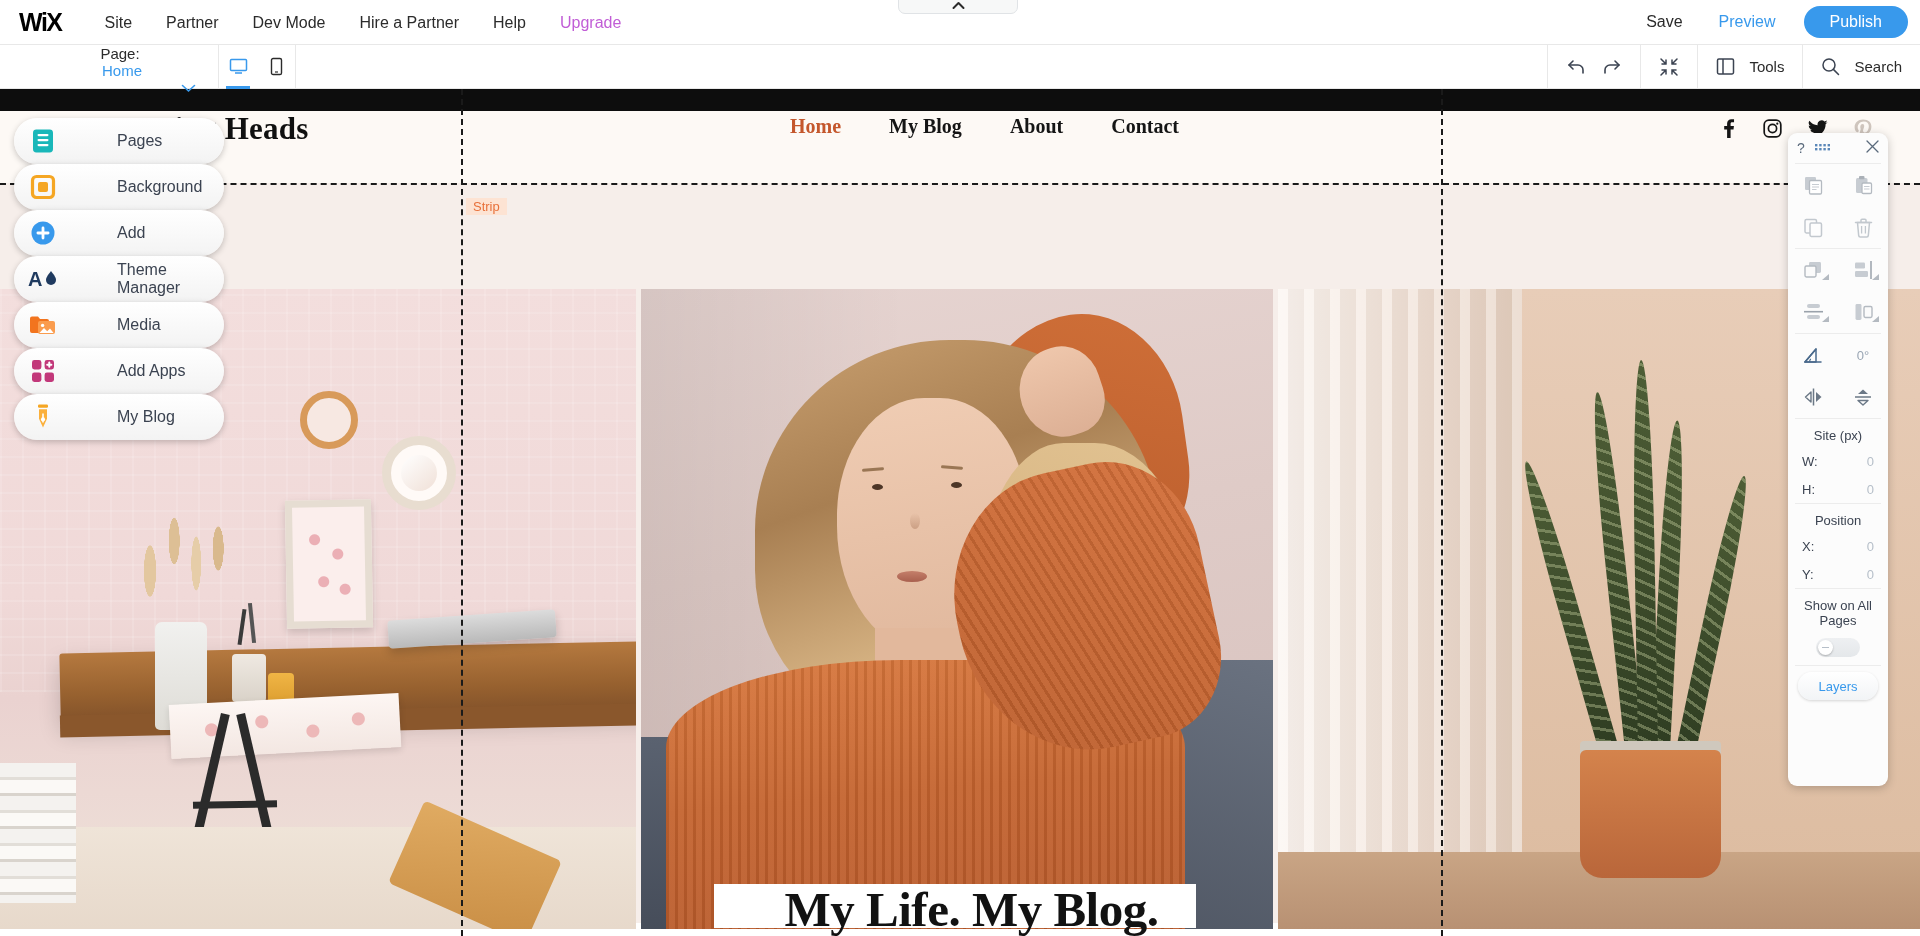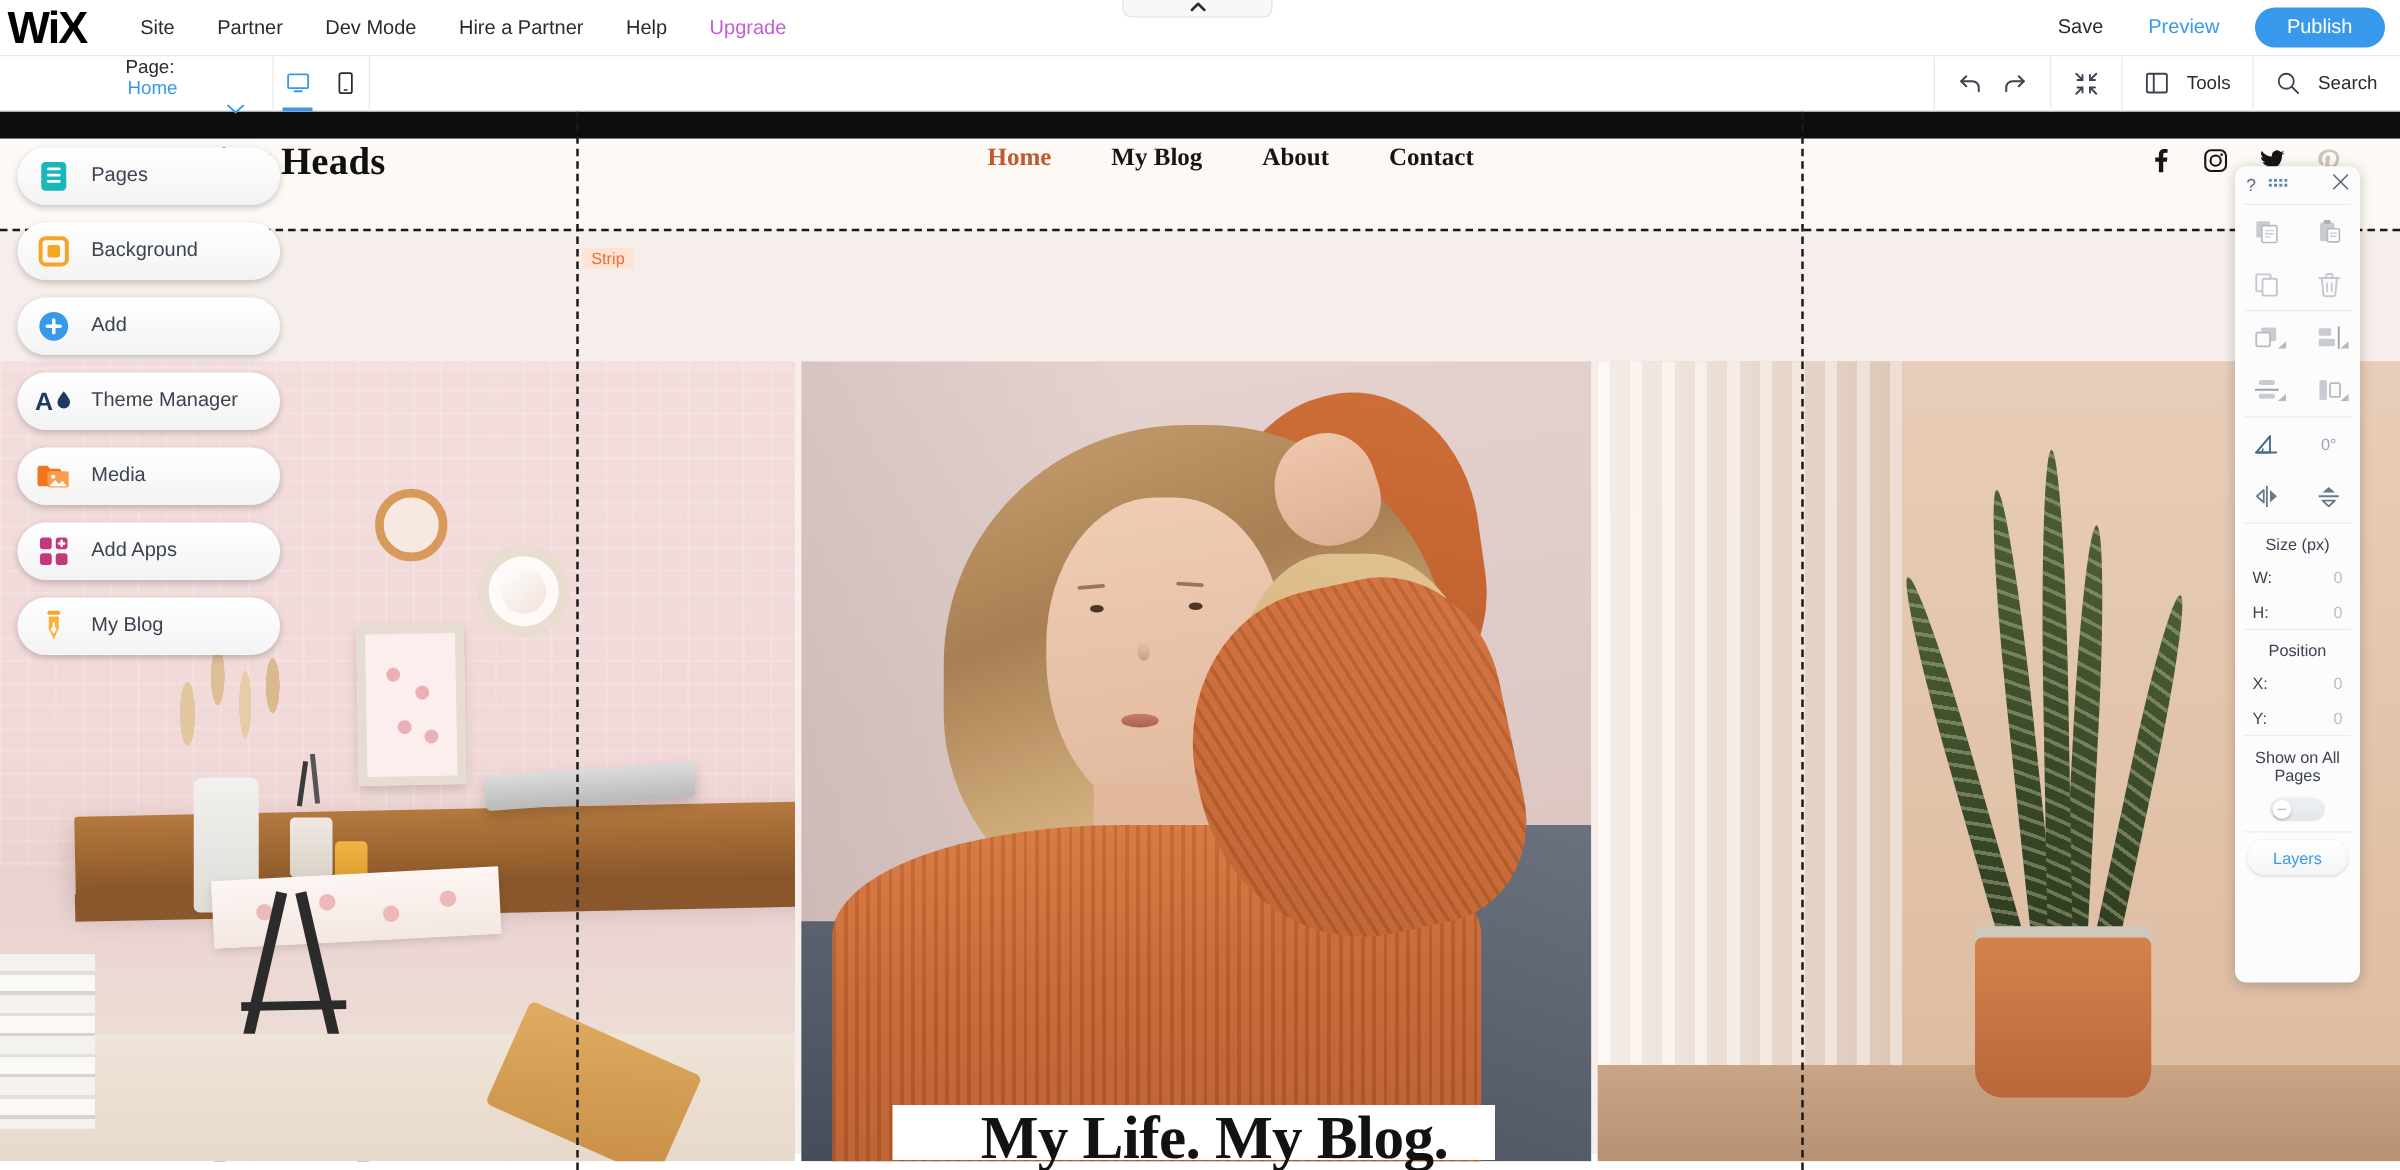--- a/index.html
+++ b/index.html
@@ -11,23 +11,23 @@
   }
 
   
   .topbar {
     position: absolute; top: 0; left: 0; width: 1920px; height: 45px;
     background: #fff; border-bottom: 1px solid #e8e8e8;
     display: flex; align-items: center;
     z-index: 60;
   }
   .wix-logo {
-    margin-left: 6px; margin-right: 26px;
+    margin-left: 19px; margin-right: 26px;
     font-family: "Liberation Sans", sans-serif;
-    font-size: 36px; font-weight: 700; letter-spacing: -1.5px;
+    font-size: 25px; font-weight: 700; letter-spacing: -1.5px;
     color: #000; line-height: 1;
   }
   .menu-item {
     font-size: 16px; color: #2b2b2b; padding: 0 17px;
     line-height: 45px; cursor: pointer; white-space: nowrap;
   }
   .menu-item.upgrade { color: #c15dd6; }
   .topbar-right {
     margin-left: auto; display: flex; align-items: center; padding-right: 12px;
   }
@@ -285,24 +285,24 @@
   }
   .title-banner span {
     font-family:"Liberation Serif", serif; font-weight:700;
     font-size:49px; color:#121212; letter-spacing:-0.5px; line-height:1.05;
     white-space:nowrap;
   }
 
   
   .sidebar { position:absolute; left:14px; top:118px; z-index:40; }
   .sb-item {
-    position:relative; width:210px; height:46px; margin-bottom:14px;
+    position:relative; width:210px; height:46px; 
     background:linear-gradient(180deg,#ffffff,#f3f3f3);
     border-radius:24px; box-shadow:0 2px 6px rgba(0,0,0,.22);
-    display:flex; align-items:center; cursor:pointer;
+    display:flex; align-items:center; cursor:pointer;gap:44px;
   }
   .sb-ico { width:32px; height:32px; margin-left:13px; flex:0 0 auto;
             display:flex; align-items:center; justify-content:center; }
   .sb-lbl { font-size:16px; color:#3b4351; margin-left:14px; }
 
   
   .fpanel {
     position:absolute; left:1788px; top:133px; width:100px; height:653px;
     background:#fcfcfc; border-radius:9px;
     box-shadow:0 2px 10px rgba(0,0,0,.22);
@@ -807,21 +807,21 @@
       <svg width="20" height="20" viewBox="0 0 20 20">
         <line x1="2" y1="10" x2="18" y2="10" stroke="#6b7886" stroke-width="1.5"></line>
         <path d="M5 7 L15 7 L10 2.5 z" fill="#6b7886"></path>
         <path d="M5 13.5 L15 13.5 L10 18 z" fill="none" stroke="#6b7886" stroke-width="1.4" stroke-linejoin="round"></path>
       </svg>
     </div>
   </div>
 
   <div class="fp-sep"></div>
 
-  <div class="fp-title">Size (px)</div>
+  <div class="fp-title">Site (px)</div>
   <div class="fp-field">
     <span class="k">W:</span>
     <span class="v">0</span>
   </div>
   <div class="fp-field">
     <span class="k">H:</span>
     <span class="v">0</span>
   </div>
 
   <div class="fp-sep"></div>

